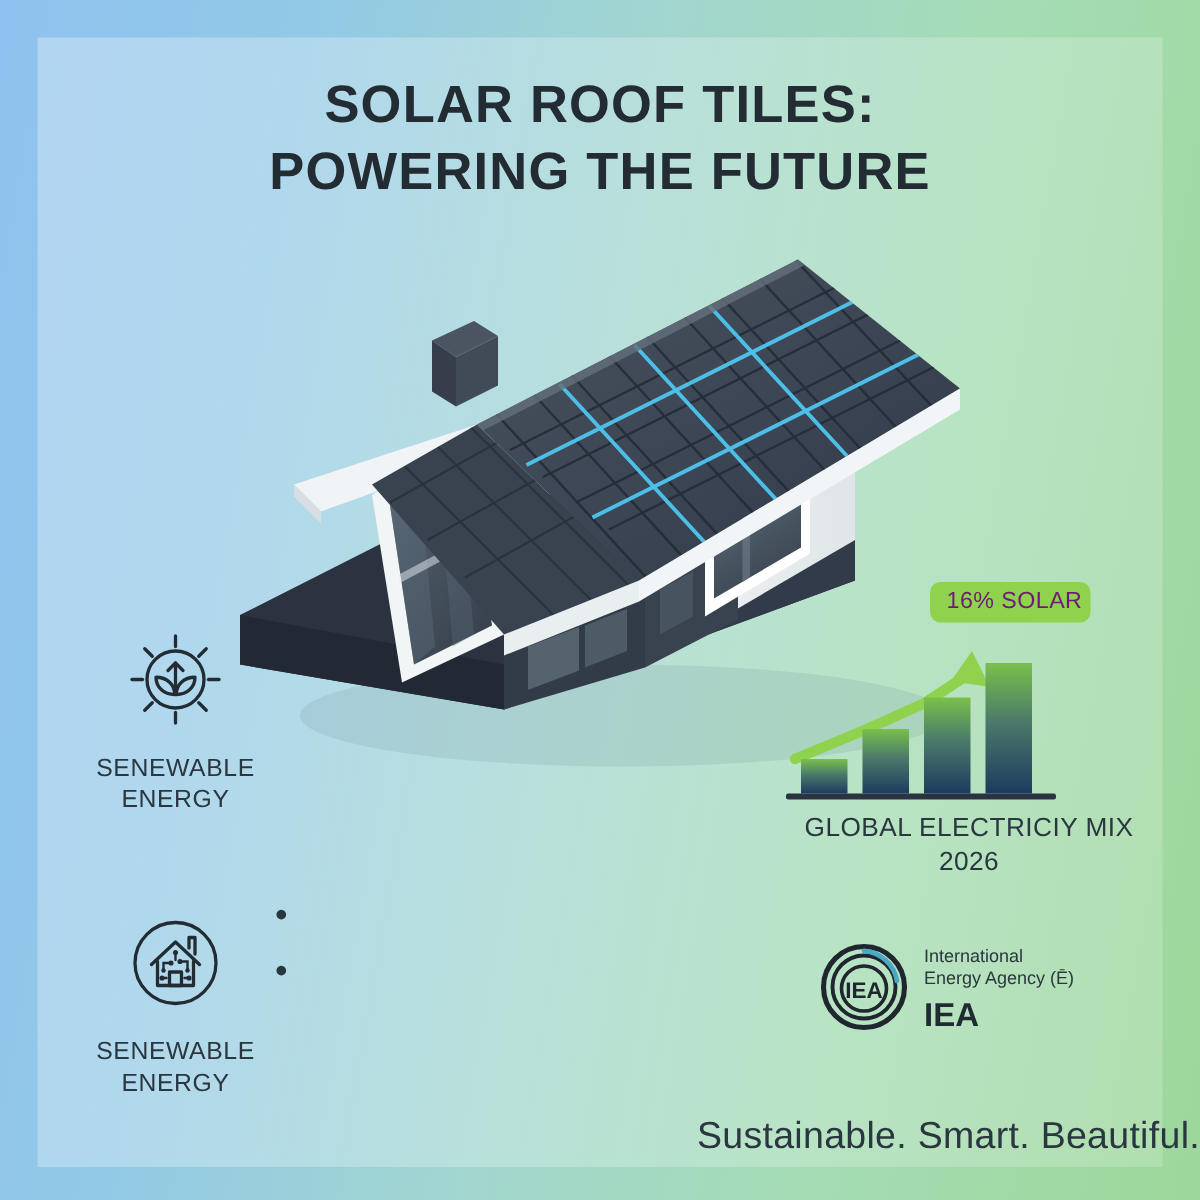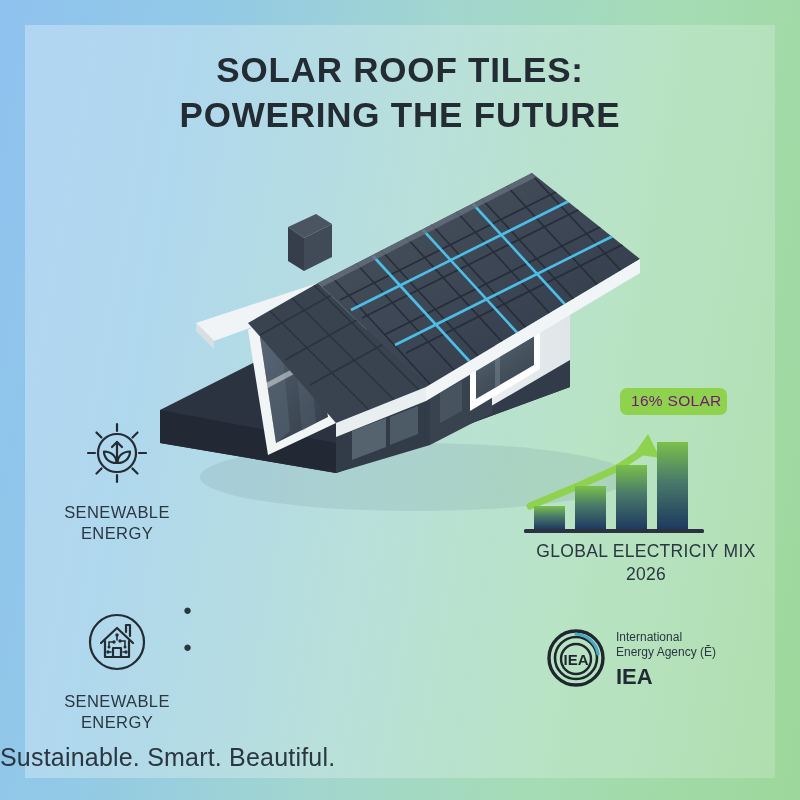--- a/index.html
+++ b/index.html
@@ -60,21 +60,21 @@
     color: #232b33;
     line-height: 1.28;
   }
 
   
   #tagline {
     position: absolute;
     left: 0;
     bottom: 28px;
     width: 800px;
-    text-align: left;
+    text-align: right;
     font-size: 25px;
     color: #2b3740;
     letter-spacing: 0.2px;
     z-index: 6;
   }
 
   
   #house-illustration {
     position: absolute;
     left: 140px;

